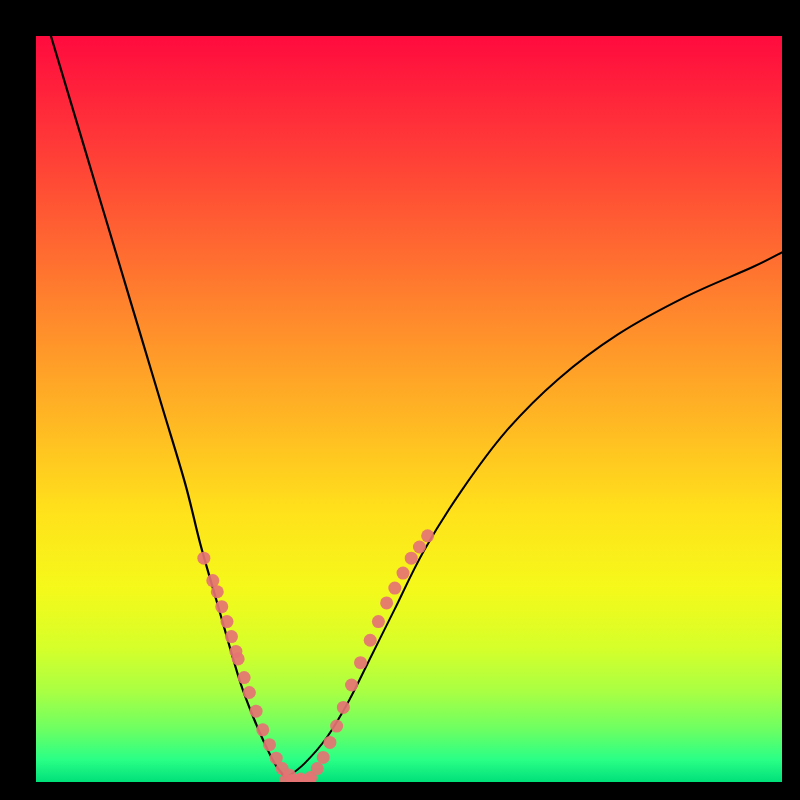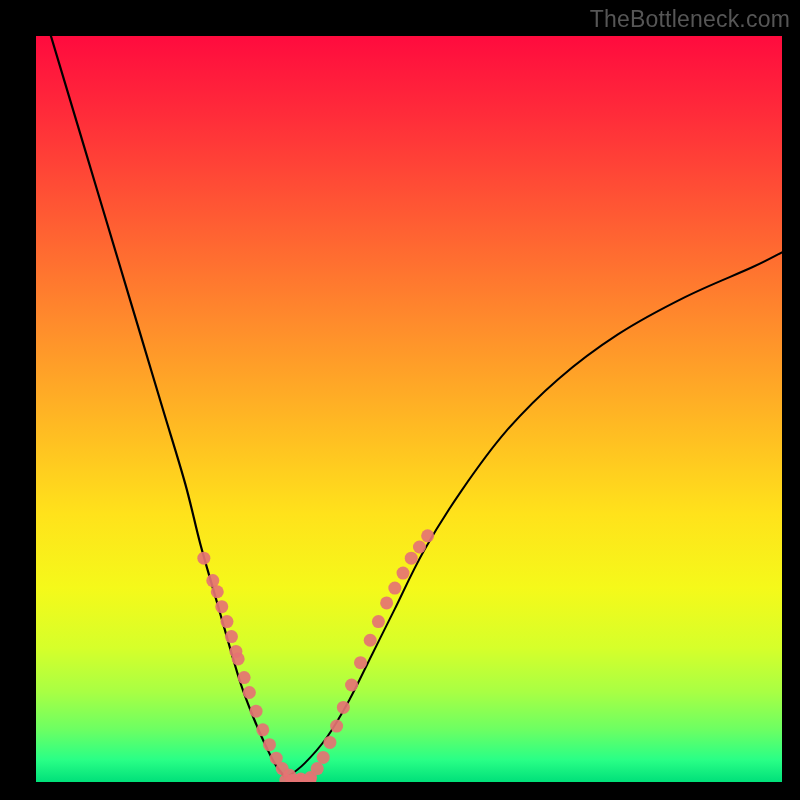--- a/index.html
+++ b/index.html
@@ -57,21 +57,20 @@
     left: 0;
     top: 0;
     width: 746px;
     height: 746px;
   }
 </style>
 </head>
 <body>
 
 <div class="frame">
-  <div class="watermark">TheBottleneck.com</div>
   <div class="plot">
     <svg class="curves" viewBox="0 0 746 746">
       <g id="svg-root">
           <path d="M 14.92 0 C 18.9484 13.428000000000004, 29.243200000000005 47.744000000000035, 37.300000000000004 74.60000000000002 C 45.35680000000001 101.45600000000002, 51.6232 122.34399999999992, 59.68 149.19999999999993 C 67.7368 176.05599999999993, 74.00319999999999 196.94400000000005, 82.06 223.80000000000007 C 90.11680000000001 250.6560000000001, 96.38320000000002 271.54400000000004, 104.44000000000001 298.40000000000003 C 112.49680000000001 325.25600000000003, 118.76320000000001 346.144, 126.82000000000001 373 C 134.8768 399.856, 142.48600000000002 423.4296, 149.20000000000002 447.59999999999997 C 155.91400000000002 471.77039999999994, 158.74880000000002 487.138, 164.12 507.28 C 169.4912 527.422, 173.6688 540.7008, 179.04 559.5 C 184.41119999999998 578.2992, 189.2602 595.6064, 193.96 611.72 C 198.65980000000002 627.8336, 201.1216 636.9348, 205.15 649.02 C 209.1784 661.1052, 212.31159999999997 668.789, 216.33999999999997 678.86 C 220.36839999999998 688.931, 223.5016 696.2418, 227.53 704.97 C 231.5584 713.6982, 234.6916 720.6360000000001, 238.72 727.35 C 242.7484 734.064, 247.8958 739.5844, 249.91000000000003 742.27" fill="none" stroke="#000000" stroke-width="2.2" stroke-linecap="round"></path>
           <path d="M 249.91000000000003 742.27 C 253.26700000000002 739.5844, 261.1746 734.7354, 268.56 727.35 C 275.9454 719.9646, 282.8832 712.6538, 290.94 701.24 C 298.9968 689.8262, 305.2632 678.7108000000001, 313.32 663.94 C 321.3768 649.1692, 327.6432 635.2936, 335.7 619.18 C 343.7568 603.0663999999999, 348.68039999999996 593.2192, 358.08 574.42 C 367.4796 555.6207999999999, 375.83480000000003 536.2248, 387.92 514.74 C 400.0052 493.2552, 410.44919999999996 476.5448, 425.21999999999997 455.06 C 439.9908 433.5752, 452.52360000000004 415.522, 469.98 395.38 C 487.4364 375.238, 502.05799999999994 360.61639999999994, 522.1999999999999 343.15999999999997 C 542.3419999999999 325.7036, 559.0524 313.17080000000004, 581.88 298.40000000000003 C 604.7076 283.6292, 624.8496 273.18519999999995, 649.02 261.09999999999997 C 673.1904 249.01479999999995, 698.7035999999999 239.31679999999997, 716.16 231.26 C 733.6164 223.2032, 740.6288 219.02560000000003, 746 216.34000000000003" fill="none" stroke="#000000" stroke-width="2.0" stroke-linecap="round"></path>
           <g>
             <circle cx="167.85" cy="522.2" r="6.5" fill="#e57373" fill-opacity="0.92"></circle>
             <circle cx="176.802" cy="544.5799999999999" r="6.5" fill="#e57373" fill-opacity="0.92"></circle>
             <circle cx="181.278" cy="555.77" r="6.5" fill="#e57373" fill-opacity="0.92"></circle>
             <circle cx="185.754" cy="570.69" r="6.5" fill="#e57373" fill-opacity="0.92"></circle>

